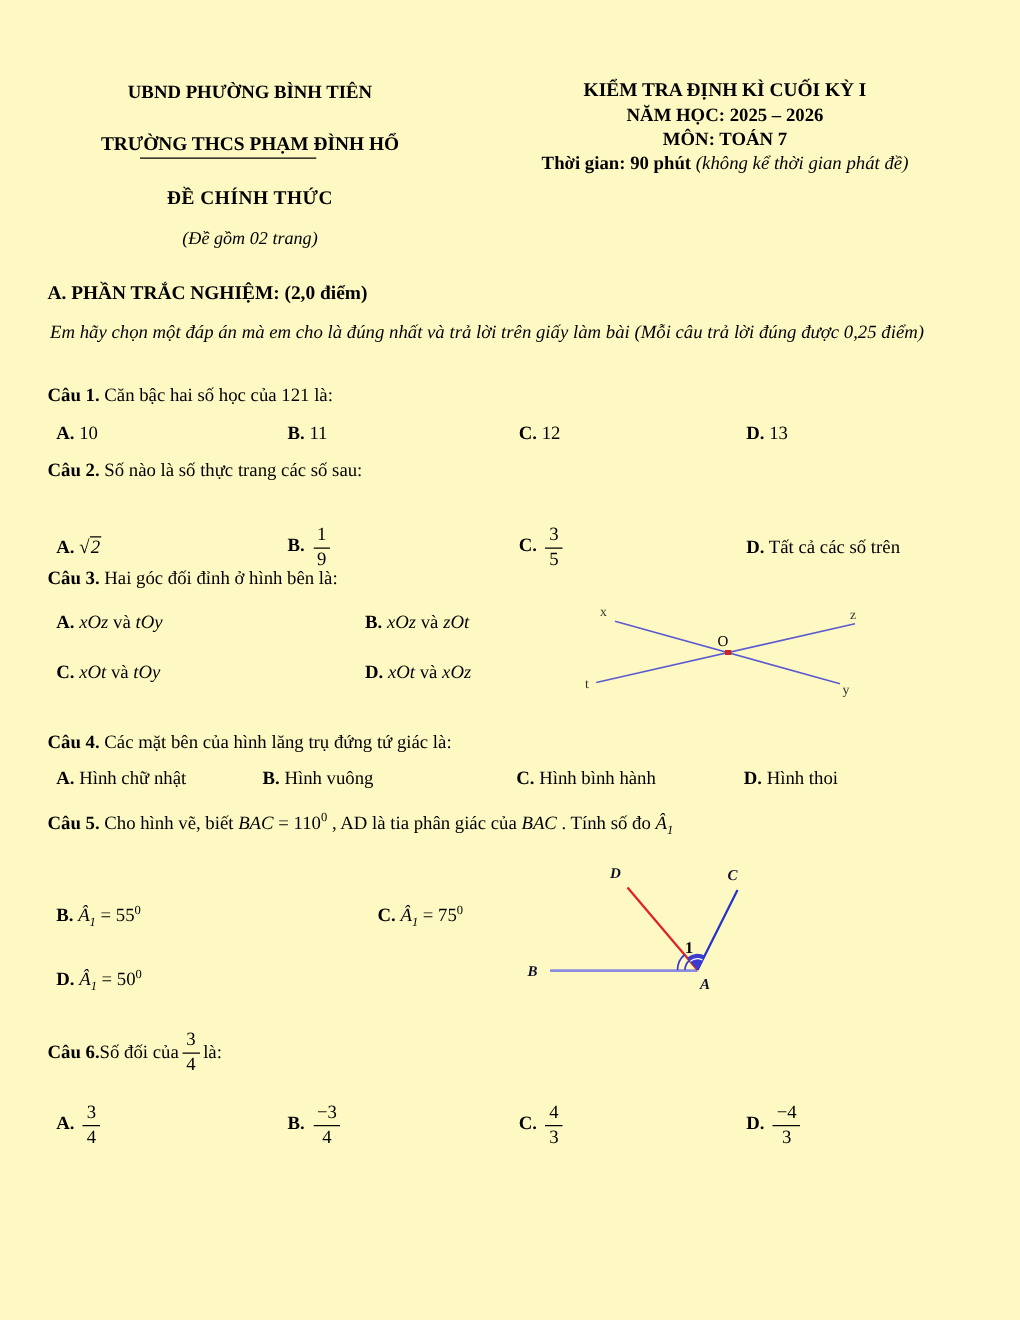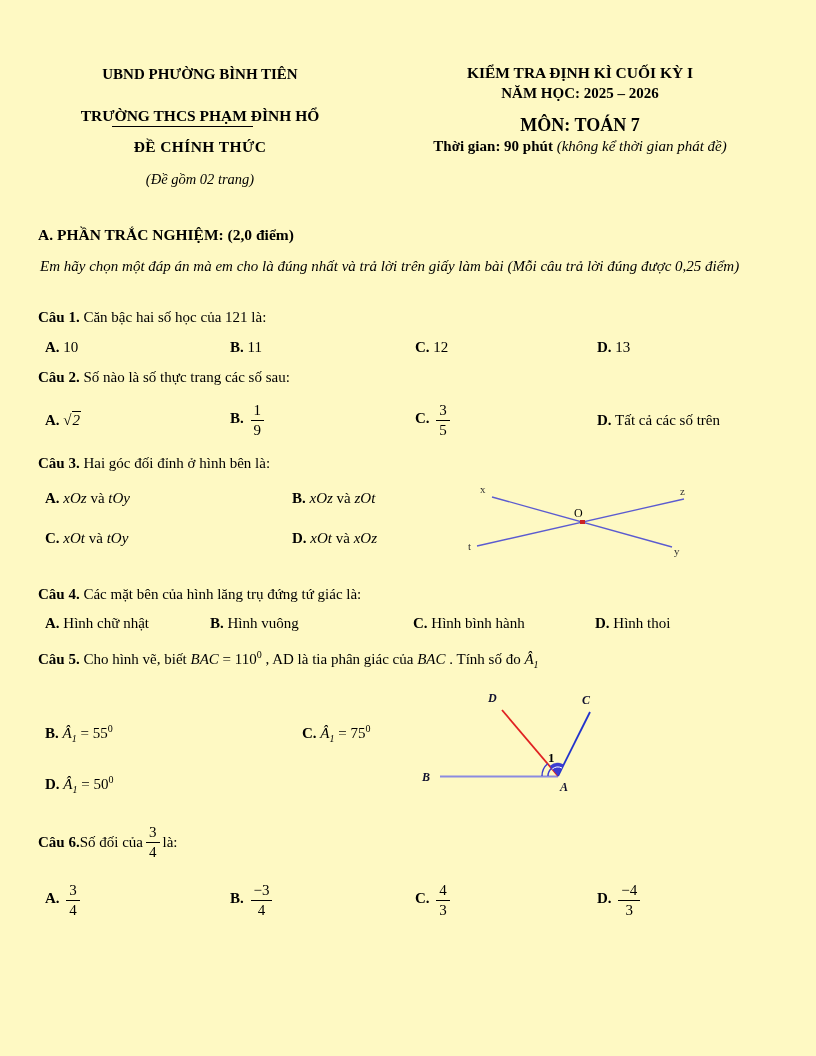--- a/index.html
+++ b/index.html
@@ -7,28 +7,28 @@
     position:relative; width:816px; height:1056px; background:#fef9c3;
     font-family:"Liberation Serif","DejaVu Serif",serif; color:#000; font-size:15px;
     overflow:hidden;
   }
   .abs { position:absolute; }
 
   
   .header-left { left:30px; top:66px; width:340px; text-align:center; }
   .header-left .hl1 { font-weight:bold; font-size:15px; }
   .header-left .hl2 { font-weight:bold; font-size:15.5px; margin-top:24px; }
-  .header-left .hl3 { font-weight:bold; font-size:15.5px; margin-top:13px; letter-spacing:.4px; }
+  .header-left .hl3 { font-weight:bold; font-size:15.5px; margin-top:25px; letter-spacing:.4px; }
   .header-left .hl4 { font-style:italic; font-size:14.5px; margin-top:15px; }
   .school-underline { position:absolute; left:82px; top:60px; width:141px; border-top:1.2px solid #000; }
 
   .header-right { left:372px; top:64px; width:416px; text-align:center; }
   .header-right .hr1 { font-weight:bold; font-size:15.5px; }
   .header-right .hr2 { font-weight:bold; font-size:15px; margin-top:3px; }
-  .header-right .hr3 { font-weight:bold; font-size:18px; margin-top:13px; }
+  .header-right .hr3 { font-weight:bold; font-size:15px; margin-top:2px; }
   .header-right .hr4 { margin-top:2px; font-size:15px; }
   .header-right .hr4 .t-bold { font-weight:bold; }
   .header-right .hr4 .t-ital { font-style:italic; }
 
   .section-title { left:38px; top:226px; font-weight:bold; font-size:15.5px; }
   .instructions  { left:40px; top:255px; width:746px; font-style:italic; line-height:1.55; }
 
   .stem { left:38px; line-height:20px; }
   .stem b { font-weight:bold; }
   .mi { font-style:italic; }
@@ -86,21 +86,21 @@
 
   <div class="abs stem" style="top:307px;"><b>Câu 1.</b><span> Căn bậc hai số học của 121 là:</span></div>
   <div class="abs opts grid4" style="top:338px;">
     <div class="opt"><b>A.</b> <span>10</span></div>
     <div class="opt"><b>B.</b> <span>11</span></div>
     <div class="opt"><b>C.</b> <span>12</span></div>
     <div class="opt"><b>D.</b> <span>13</span></div>
   </div>
 
   <div class="abs stem" style="top:367px;"><b>Câu 2.</b><span> Số nào là số thực trang các số sau:</span></div>
-  <div class="abs opts grid4 vcenter" style="top:394px; min-height:52px;">
+  <div class="abs opts grid4 vcenter" style="top:412px; min-height:52px;">
     <div class="opt"><b>A.</b> <span class="sqrt"><span class="rad-sign">√</span><span class="rad-val">2</span></span></div>
     <div class="opt"><b>B.</b> <span class="frac"><span class="num">1</span><span class="den">9</span></span></div>
     <div class="opt"><b>C.</b> <span class="frac"><span class="num">3</span><span class="den">5</span></span></div>
     <div class="opt"><b>D.</b> <span>Tất cả các số trên</span></div>
   </div>
 
   <div class="abs stem" style="top:453px;"><b>Câu 3.</b><span> Hai góc đối đỉnh ở hình bên là:</span></div>
   <div class="abs opts grid2a" style="top:489px; width:430px;">
     <div class="opt"><b>A.</b> <span class="mi">xOz</span><span> và </span><span class="mi">tOy</span></div>
     <div class="opt"><b>B.</b> <span class="mi">xOz</span><span> và </span><span class="mi">zOt</span></div>

